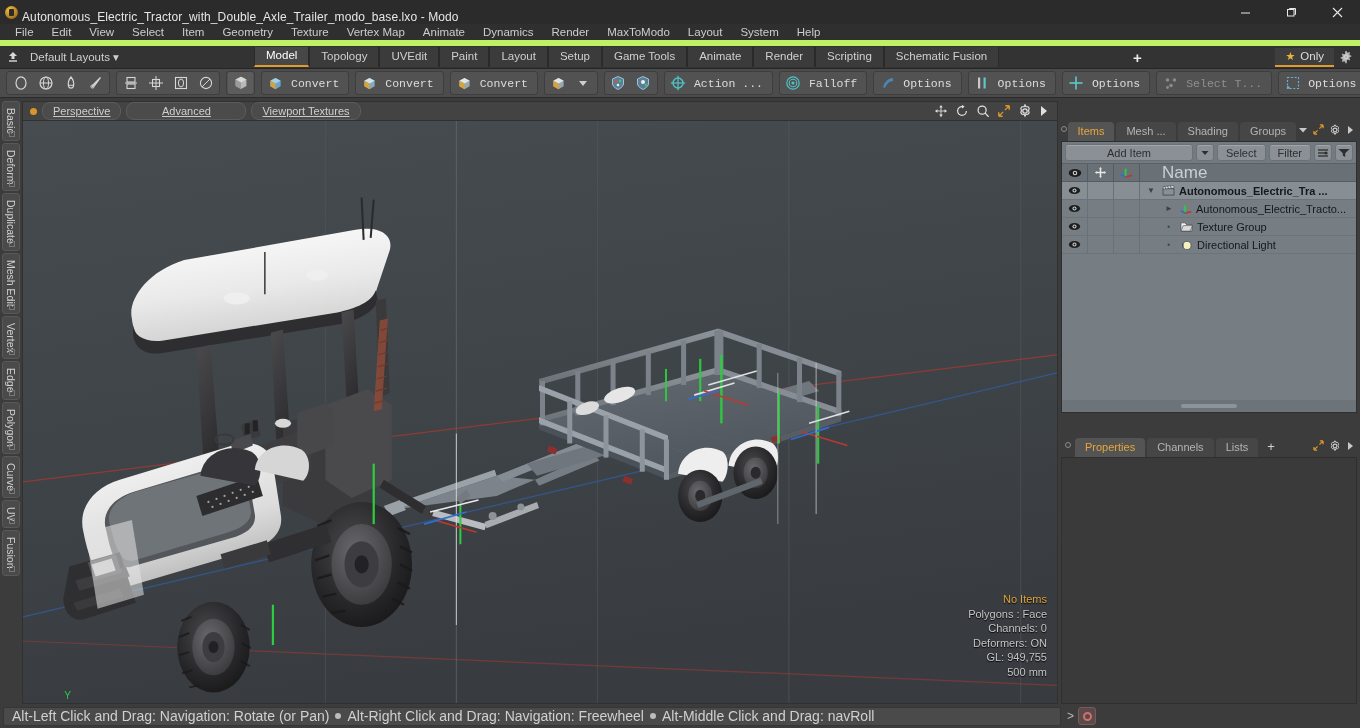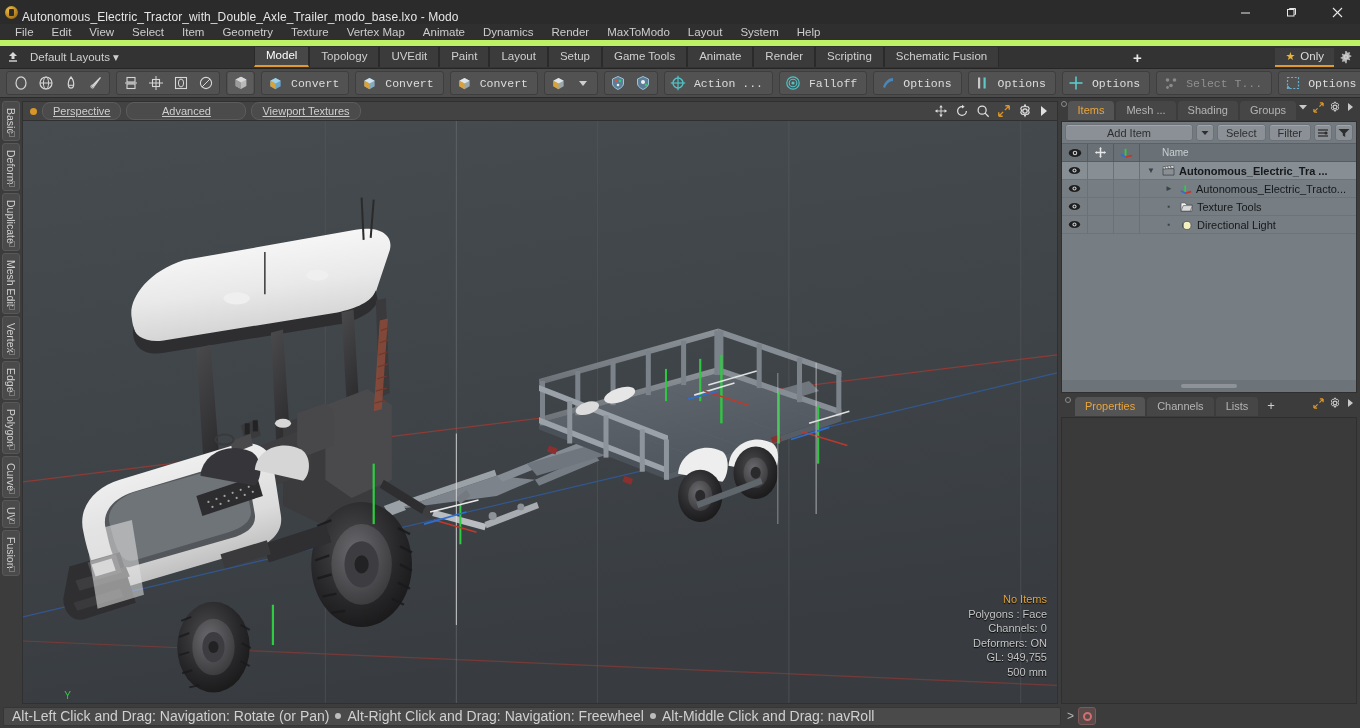--- a/index.html
+++ b/index.html
@@ -96,21 +96,21 @@
   .vp-right svg{ display:block; }
 
   .viewport{ flex:1; position:relative; overflow:hidden; border:1px solid #303030; background:#414548; }
   .vp-canvas{ position:absolute; inset:0; }
   .vp-stats{ position:absolute; right:10px; bottom:24px; text-align:right; font-size:11px;
              color:#c4c4c4; line-height:14.5px; text-shadow:0 1px 1px #000; }
   .vp-stats .noitems{ color:#e0a23c; }
 
   
   .rpanel{ width:300px; background:#3c3c3c; display:flex; flex-direction:column; flex:none; padding:3px 3px 0 1px; }
-  .ptabs{ height:20px; display:flex; align-items:flex-start; background:#3c3c3c; flex:none; }
+  .ptabs{ height:20px; display:flex; align-items:center; background:#3c3c3c; flex:none;margin-top:20px; }
   .ptab-dot{ width:14px; display:flex; align-items:center; justify-content:center; padding-bottom:4px; }
   .ptab-dot i{ width:6px;height:6px;border-radius:50%;border:1px solid #8a8a8a; display:block; }
   .ptab{ padding:2px 10px 3px; font-size:11px; color:#b4b4b4; background:#464646;
          border-radius:4px 4px 0 0; margin-right:2px; line-height:14px; white-space:nowrap; }
   .ptab.active{ background:#545454; color:#e8a53c; }
   .ptab-plus{ padding:2px 7px; color:#d0d0d0; font-size:13px; line-height:14px; }
   .ptab-right{ margin-left:auto; display:flex; align-items:center; gap:5px; padding:0 3px 3px 0; }
   .ptab-right svg{ display:block; }
 
   .pbody{ background:#6d7479; border:1px solid #2f2f2f; display:flex; flex-direction:column;
@@ -119,21 +119,21 @@
               border-bottom:1px solid #5b6166; }
   .btn-std{ background:#8a9096; border:1px solid #6b7176; border-radius:3px; color:#2e2e2e; font-size:11px;
             height:17px; display:flex; align-items:center; justify-content:center; padding:0 8px;
             box-shadow:inset 0 1px 0 rgba(255,255,255,.2); white-space:nowrap; }
   .btn-add{ flex:1;text-align:right; }
   .btn-sq{ width:18px; padding:0; }
   .itemhdr{ height:18px; background:#6a7176; display:flex; align-items:center; flex:none;
             border-bottom:1px solid #565c61; }
   .ih-cell{ width:26px; height:18px; display:flex; align-items:center; justify-content:center;
             border-right:1px solid #565c61; }
-  .ih-name{ flex:1; padding-left:22px; color:#c9cfd3; font-size:10px; }
+  .ih-name{ flex:1; padding-left:22px; color:#c9cfd3; font-size:17px; }
   .itemlist{ flex:1; background:#767d83; overflow:hidden; position:relative; }
   .irow{ height:18px; display:flex; align-items:center; border-bottom:1px solid #6d7479; }
   .irow.sel{ background:#878e94; }
   .ir-eye{ width:26px; display:flex; align-items:center; justify-content:center;
            border-right:1px solid #6a7177; height:18px; }
   .ir-c2{ width:26px; border-right:1px solid #6a7177; height:18px; }
   .ir-c3{ width:26px; border-right:1px solid #6a7177; height:18px; }
   .ir-name{ flex:1; display:flex; align-items:center; gap:4px; padding-left:4px; font-size:11px;
             color:#15191c; white-space:nowrap; overflow:hidden; }
   .ir-name.bold{ font-weight:bold; }
@@ -986,21 +986,21 @@
               <div class="ir-c3"></div>
               <div class="ir-name">
                 <span class="ir-ind"></span>
                 <span class="ir-ind" style="font-size: 8px;">▪</span>
                 <span style="display: flex; align-items: center;">
                   <svg width="13" height="11" viewBox="0 0 14 12">
                     <path d="M1 2 H5.5 L7 4 H13 V11 H1 Z" fill="#f2f2f2" stroke="#4a4f54" stroke-width="0.8"></path>
                     <path d="M1 11 L3.5 5 H13.5 L11 11 Z" fill="#dadada" stroke="#4a4f54" stroke-width="0.7"></path>
                   </svg>
                 </span>
-                <span>Texture Tools</span>
+                <span>Texture Group</span>
               </div>
             </div>
             <div class="irow">
               <div class="ir-eye">
                 <svg width="13" height="9" viewBox="0 0 16 11">
                   <ellipse cx="8" cy="5.5" rx="7" ry="4.4" fill="#1e1e1e"></ellipse>
                   <circle cx="8" cy="5.5" r="2.5" fill="#c9cfd3"></circle>
                   <circle cx="8" cy="5.5" r="1.2" fill="#1e1e1e"></circle>
                 </svg>
               </div>

